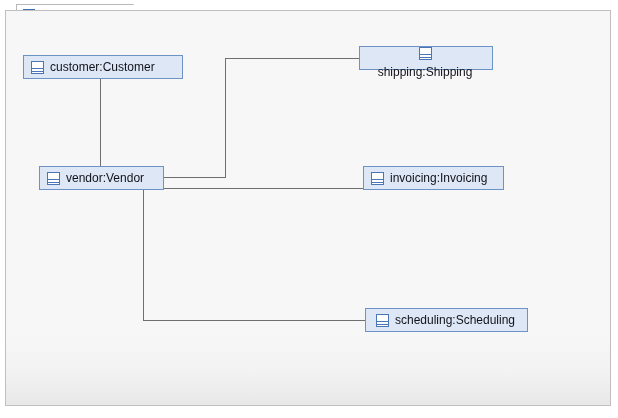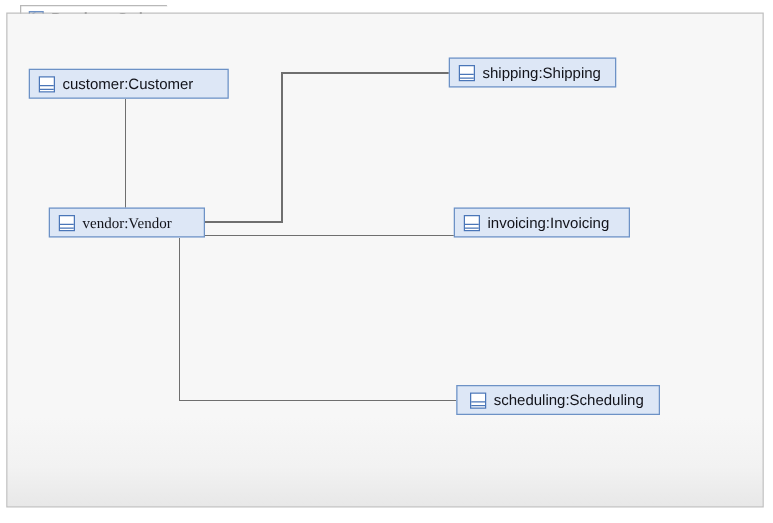--- a/index.html
+++ b/index.html
@@ -166,30 +166,30 @@
 
     <div class="node" style="left:17px; top:44px; width:160px;">
       <span class="inst-icon">
         <span class="frame"></span>
           <span class="r1"></span>
           <span class="r2"></span>
       </span>
       <span class="node-label">customer:Customer</span>
     </div>
 
-    <div class="node" style="left:33px; top:155px; width:125px;font-family:Liberation Serif, serif;">
+    <div class="node" style="left:33px; top:155px; width:125px;">
       <span class="inst-icon">
         <span class="frame"></span>
           <span class="r1"></span>
           <span class="r2"></span>
       </span>
       <span class="node-label">vendor:Vendor</span>
     </div>
 
-    <div class="node" style="left:353px; top:35px; width:134px;">
+    <div class="node" style="left:353px; top:35px; width:134px;flex-direction:column;">
       <span class="inst-icon">
         <span class="frame"></span>
           <span class="r1"></span>
           <span class="r2"></span>
       </span>
       <span class="node-label">shipping:Shipping</span>
     </div>
 
     <div class="node" style="left:357px; top:155px; width:141px;">
       <span class="inst-icon">

